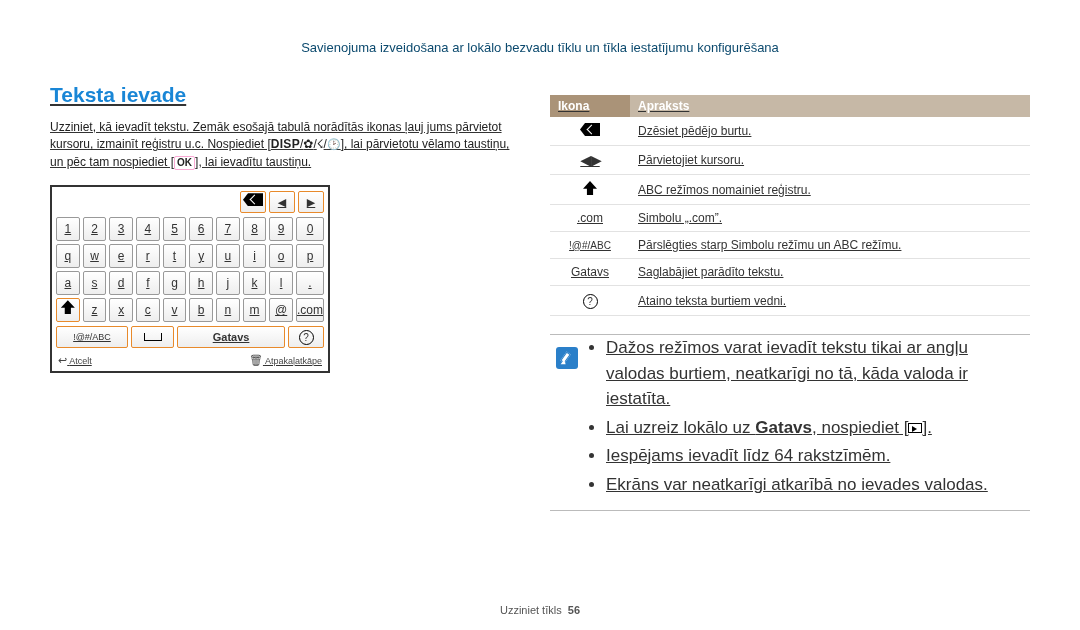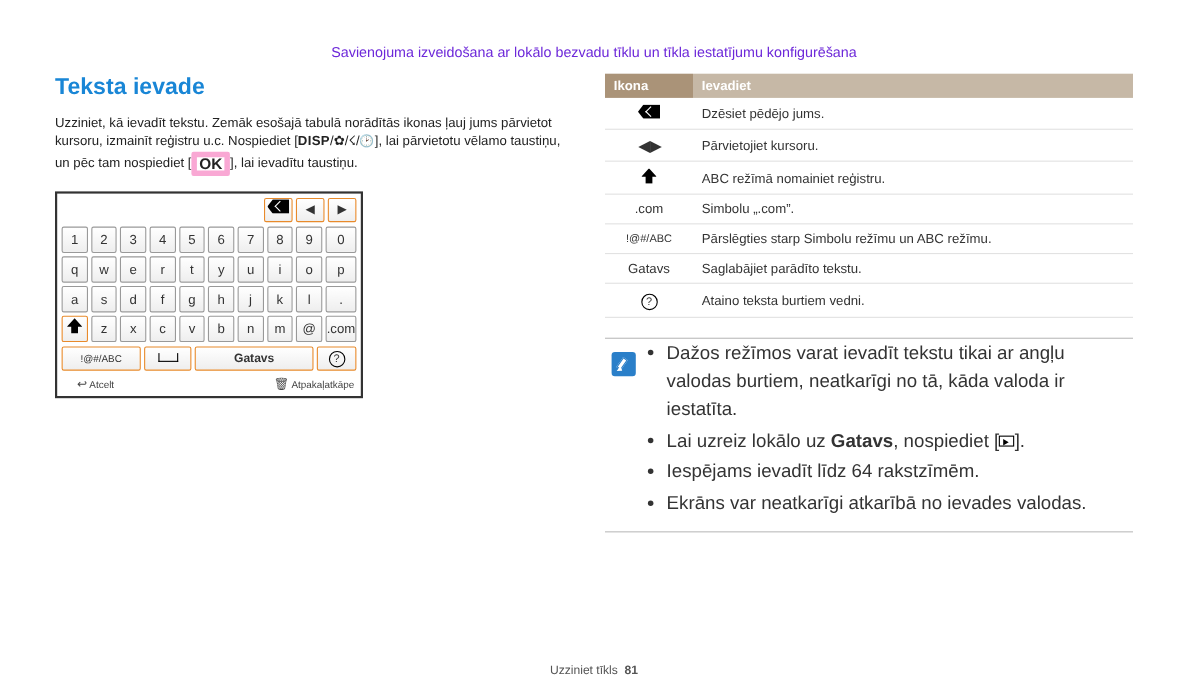--- a/index.html
+++ b/index.html
@@ -13,26 +13,27 @@
     font-size: 12px;
     color: #333;
     position: relative;
   }
   .page {
     padding: 40px 50px 20px 50px;
   }
   .page-header {
     text-align: center;
     font-size: 13px;
-    color: #6d28d9;
-    margin-bottom: 12px;
+    color: #0c4a6e;
+    margin-bottom: 28px;
   }
   .main {
     display: flex;
     gap: 40px;
+    text-decoration: underline;
   }
   .col-left {
     width: 460px;
   }
   .col-right {
     flex: 1;
   }
   h2.section-title {
     color: #1986d6;
     font-weight: bold;
@@ -44,23 +45,23 @@
     line-height: 1.45;
     color: #222;
   }
   .intro-para .disp-seg {
     font-weight: bold;
     letter-spacing: 0.3px;
   }
   .icon-ok {
     display:inline-block;
     font-weight: bold;
-    border: 5px solid #f9a8d4;
+    border: 1px solid #f9a8d4;
     border-radius: 2px;
-    font-size: 14px;
+    font-size: 10px;
     padding: 0 2px;
     line-height: 12px;
     vertical-align: middle;
   }
 
   
   .kbd-box {
     margin-top: 14px;
     border: 2px solid #333;
     width: 280px;
@@ -103,28 +104,28 @@
   }
   .kbd-bottomrow .kbd-cell { height: 22px; line-height: 20px; }
   .kbd-bottom .accent-slot { border: 1.5px solid #e88a2b; }
   .kbd-gatavs { font-weight: bold; font-size: 11px; }
   .kbd-footer {
     display:flex;
     justify-content: space-between;
     font-size: 9px;
     color:#444;
     padding: 2px 2px 0 2px;
-    margin-left: 12px;
   }
 
   
   table.icon-table {
     width: 100%;
     border-collapse: collapse;
     font-size: 12px;
+    margin-top: 12px;
   }
   table.icon-table th {
     text-align: left;
     color: #fff;
     font-weight: bold;
     font-size: 12px;
     padding: 4px 8px;
   }
   table.icon-table th.col-ikona {
     background: #aa9378;
@@ -331,35 +332,35 @@
           <span><span class="glyph-trash">🗑</span> <span>Atpakaļatkāpe</span></span>
         </div>
       </div>
     </div>
 
     <div class="col-right">
       <table class="icon-table">
         <thead>
           <tr>
             <th class="col-ikona">Ikona</th>
-            <th class="col-apraksts">Ievadiet</th>
+            <th class="col-apraksts">Apraksts</th>
           </tr>
         </thead>
         <tbody>
           <tr>
             <td class="icon-cell"><span class="glyph-backspace"></span></td>
-            <td>Dzēsiet pēdējo jums.</td>
+            <td>Dzēsiet pēdējo burtu.</td>
           </tr>
           <tr>
             <td class="icon-cell glyph-lr">◀&nbsp;▶</td>
             <td>Pārvietojiet kursoru.</td>
           </tr>
           <tr>
             <td class="icon-cell"><span class="glyph-shift"></span></td>
-            <td>ABC režīmā nomainiet reģistru.</td>
+            <td>ABC režīmos nomainiet reģistru.</td>
           </tr>
           <tr>
             <td class="icon-cell" style="font-size:12px;">.com</td>
             <td>Simbolu „.com”.</td>
           </tr>
           <tr>
             <td class="icon-cell" style="font-size:10px;">!@#/ABC</td>
             <td>Pārslēgties starp Simbolu režīmu un ABC režīmu.</td>
           </tr>
           <tr>
@@ -384,14 +385,14 @@
           </li>
           <li>Iespējams ievadīt līdz 64 rakstzīmēm.</li>
           <li>Ekrāns var neatkarīgi atkarībā no ievades valodas.</li>
         </ul>
       </div>
     </div>
   </div>
 </div>
 
 <div class="page-footer">
-  <span>Uzziniet tīkls</span>&nbsp;&nbsp;<b>81</b>
+  <span>Uzziniet tīkls</span>&nbsp;&nbsp;<b>56</b>
 </div>
 
 </body></html>

